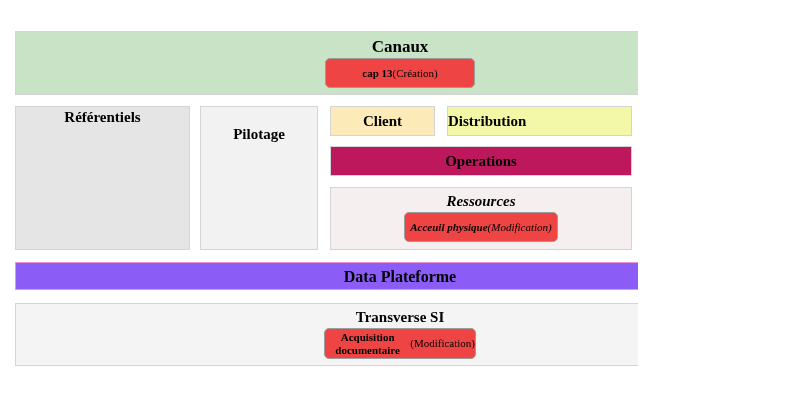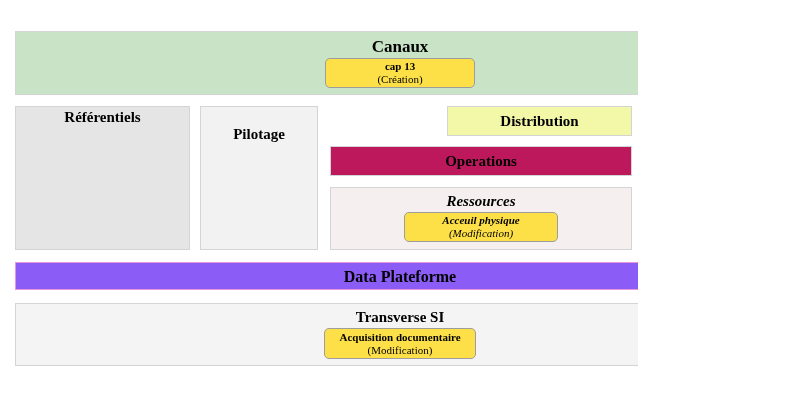--- a/index.html
+++ b/index.html
@@ -6,36 +6,36 @@
   #page{
     position:relative;width:638px;height:400px;background:#ffffff;
     font-family:"Liberation Serif","DejaVu Serif",serif;color:#000;
     overflow:hidden;
   }
   *{box-sizing:border-box;}
   .zone{position:absolute;border:1px solid #d4d4d4;}
   .zone-title{font-weight:bold;text-align:center;font-size:15px;line-height:18px;}
   .band-title{font-weight:bold;text-align:center;font-size:17px;line-height:19px;}
   .chip{
-    background:#fde047;border:1px solid #9d9d9d;border-radius:5px;
-    display:flex;flex-direction:column;align-items:center;justify-content:center;
+    background:#ef4444;border:1px solid #9d9d9d;border-radius:5px;
+    display:flex;align-items:center;justify-content:center;
     text-align:center;margin:2px auto 0 auto;
   }
   .chip .chip-title{font-weight:bold;font-size:11px;line-height:13px;}
   .chip .chip-sub{font-size:11px;line-height:13px;text-align:right;}
 
   
   #band-canaux{left:15px;top:31px;width:770px;height:64px;background:#c9e3c7;padding-top:5px;}
   #chip-cap13{width:150px;height:30px;}
 
   
   #zone-referentiels{left:15px;top:106px;width:175px;height:144px;background:#e5e5e5;padding-top:1px;}
   #zone-pilotage{left:200px;top:106px;width:118px;height:144px;background:#f2f2f2;padding-top:18px;}
   #zone-client{left:330px;top:106px;width:105px;height:30px;background:#fceab8;display:flex;align-items:center;justify-content:center;}
-  #zone-distribution{left:447px;top:106px;width:185px;height:30px;background:#f3f7a8;display:flex;align-items:center;justify-content:center;}
+  #zone-distribution{left:447px;top:106px;width:185px;height:30px;background:#f3f7a8;display:flex;align-items:center;justify-content:flex-start;}
   #zone-operations{left:330px;top:146px;width:302px;height:30px;background:#be185d;display:flex;align-items:center;justify-content:center;}
   #zone-ressources{left:330px;top:187px;width:302px;height:63px;background:#f5f0ef;padding-top:4px;font-style:italic;}
   #chip-acceuil{width:154px;height:30px;}
   #zone-echanges{left:642px;top:106px;width:143px;height:144px;background:#f2eedd;padding-top:7px;}
 
   
   #band-data{left:15px;top:262px;width:770px;height:28px;background:#8b5cf6;border:1px solid #e896da;
     display:flex;align-items:center;justify-content:center;}
 
   
@@ -56,20 +56,23 @@
   </div>
 
   <div class="zone" id="zone-referentiels">
     <div class="zone-title">Référentiels</div>
   </div>
 
   <div class="zone" id="zone-pilotage">
     <div class="zone-title">Pilotage</div>
   </div>
 
+  <div class="zone" id="zone-client">
+    <div class="zone-title">Client</div>
+  </div>
 
   <div class="zone" id="zone-distribution">
     <div class="zone-title">Distribution</div>
   </div>
 
   <div class="zone" id="zone-operations">
     <div class="zone-title">Operations</div>
   </div>
 
   <div class="zone" id="zone-ressources">

